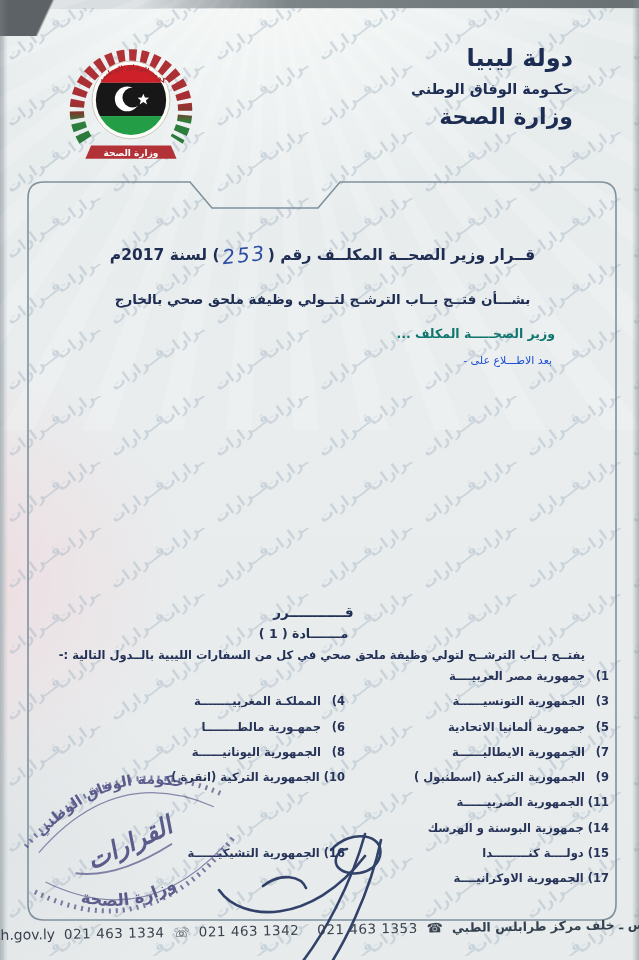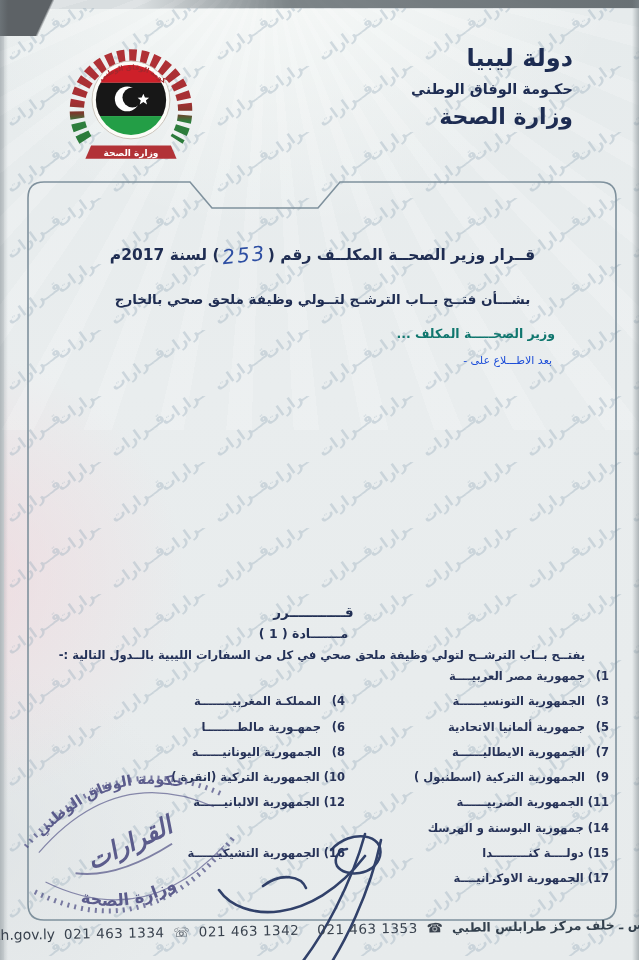--- a/index.html
+++ b/index.html
@@ -229,24 +229,20 @@
     <div class="c-cell l">
       <span class="c-num">10)</span>
       <span>الجمهورية التركية (انقرة )</span>
     </div>
   </div>
     <div class="c-row">
     <div class="c-cell r">
       <span class="c-num">11)</span>
       <span>الجمهورية الصربيــــــة</span>
     </div>
-    <div class="c-cell l">
-      <span class="c-num">12)</span>
-      <span>الجمهورية الالبانيــــــة</span>
-    </div>
   </div>
     <div class="c-row">
     <div class="c-cell l">
       <span class="c-num">14)</span>
       <span>جمهورية البوسنة و الهرسك</span>
     </div>
   </div>
     <div class="c-row">
     <div class="c-cell r">
       <span class="c-num">15)</span>

